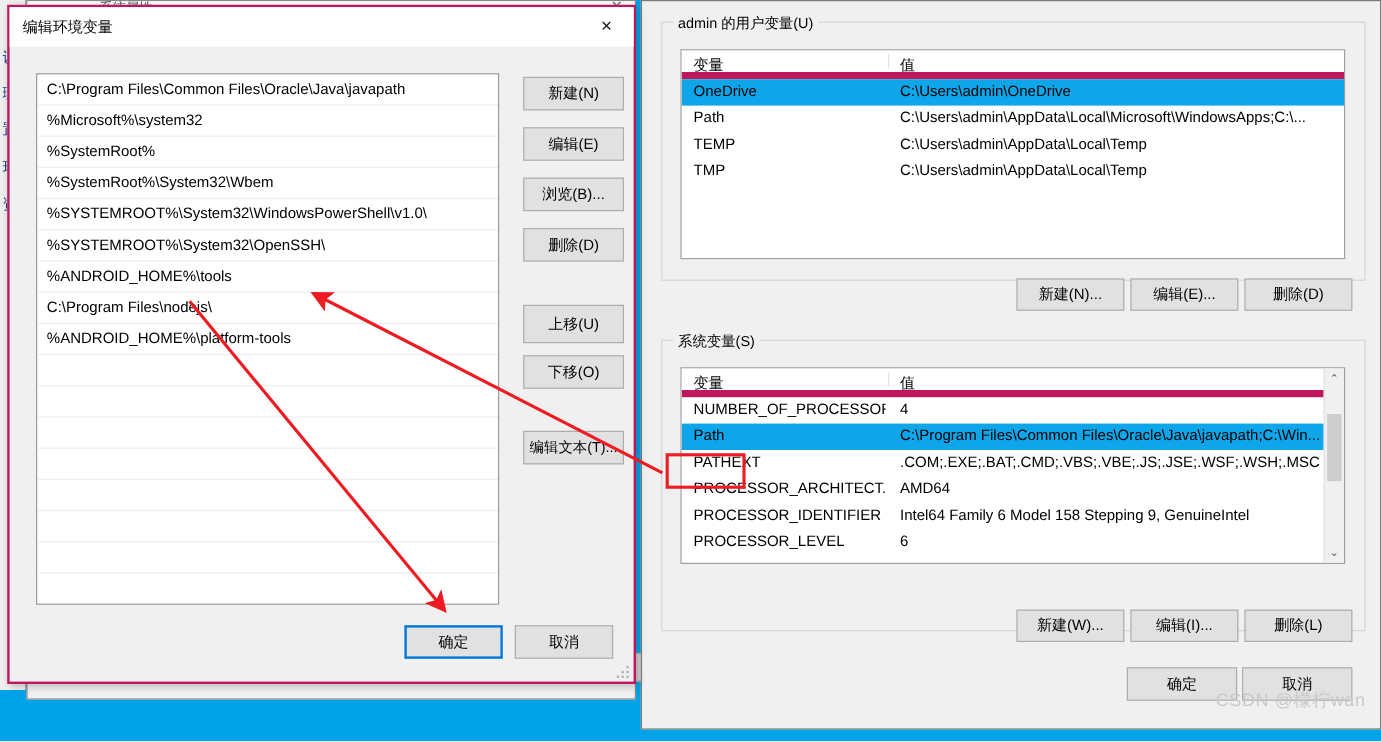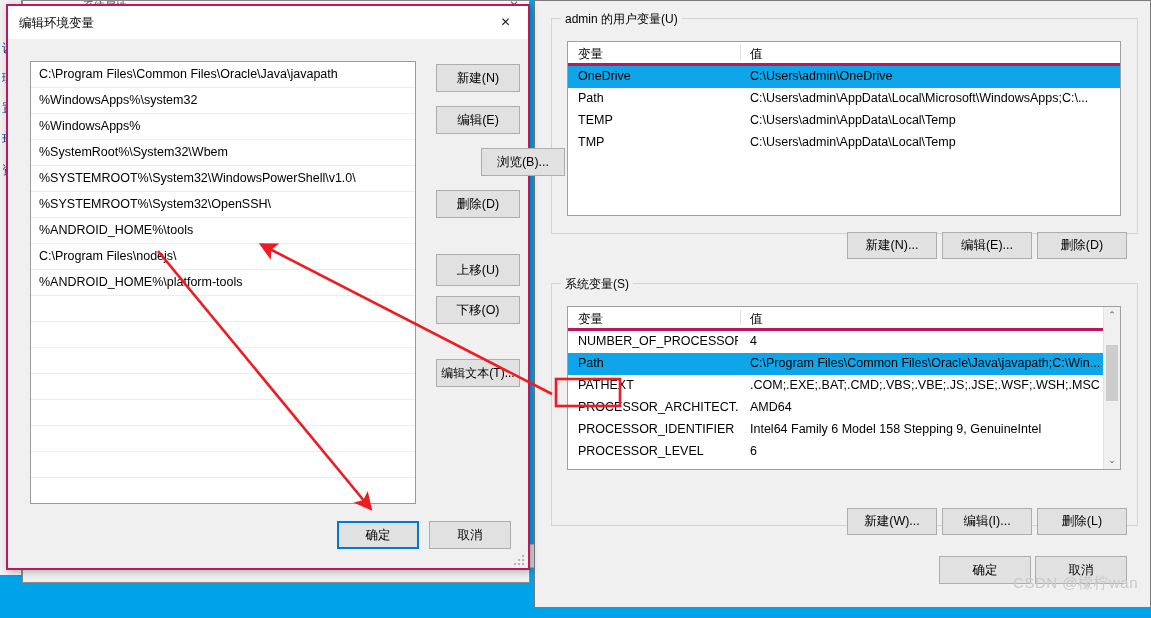--- a/index.html
+++ b/index.html
@@ -135,21 +135,21 @@
     position: absolute;
     background: #ffffff;
     border: 1px solid #a0a0a0;
     box-sizing: border-box;
     overflow: hidden;
   }
   .lv-header {
     position: relative;
     height: 24px;
     background: #ffffff;
-    border-bottom: 3px solid #be185d;
+    border-bottom: 6px solid #be185d;
     box-sizing: border-box;
   }
   .lv-header .col {
     position: absolute;
     top: 4px;
     font-size: 12.5px;
     color: #000;
     white-space: nowrap;
   }
   .lv-header .sep {
@@ -439,42 +439,42 @@
 
   <div class="edit-dialog">
     <div class="ed-titlebar">
       <span class="ed-title">编辑环境变量</span>
       <span class="ed-close">✕</span>
     </div>
 
     <div class="ed-list">
       <div id="path-rows">
           <div class="ed-item">C:\Program Files\Common Files\Oracle\Java\javapath</div>
-          <div class="ed-item">%WindowsApps%\system32</div>
-          <div class="ed-item">%WindowsApps%</div>
+          <div class="ed-item">%Microsoft%\system32</div>
+          <div class="ed-item">%SystemRoot%</div>
           <div class="ed-item">%SystemRoot%\System32\Wbem</div>
           <div class="ed-item">%SYSTEMROOT%\System32\WindowsPowerShell\v1.0\</div>
           <div class="ed-item">%SYSTEMROOT%\System32\OpenSSH\</div>
           <div class="ed-item">%ANDROID_HOME%\tools</div>
           <div class="ed-item">C:\Program Files\nodejs\</div>
           <div class="ed-item">%ANDROID_HOME%\platform-tools</div>
           <div class="ed-item empty">&nbsp;</div>
           <div class="ed-item empty">&nbsp;</div>
           <div class="ed-item empty">&nbsp;</div>
           <div class="ed-item empty">&nbsp;</div>
           <div class="ed-item empty">&nbsp;</div>
           <div class="ed-item empty">&nbsp;</div>
           <div class="ed-item empty">&nbsp;</div>
           <div class="ed-item empty">&nbsp;</div>
         </div>
     </div>
 
     <div class="btn" style="left:428px; top:58px;  width:84px; height:28px;">新建(N)</div>
     <div class="btn" style="left:428px; top:100px; width:84px; height:28px;">编辑(E)</div>
-    <div class="btn" style="left:428px; top:142px; width:84px; height:28px;margin-left:45px;">浏览(B)...</div>
+    <div class="btn" style="left:428px; top:142px; width:84px; height:28px;">浏览(B)...</div>
     <div class="btn" style="left:428px; top:184px; width:84px; height:28px;">删除(D)</div>
     <div class="btn" style="left:428px; top:248px; width:84px; height:32px;">上移(U)</div>
     <div class="btn" style="left:428px; top:290px; width:84px; height:28px;">下移(O)</div>
     <div class="btn" style="left:428px; top:353px; width:84px; height:28px; font-size:12px;">编辑文本(T)...</div>
 
     <div class="btn default" style="left:329px; top:515px; width:82px; height:28px;">确定</div>
     <div class="btn" style="left:421px; top:515px; width:82px; height:28px;">取消</div>
 
     <div class="ed-grip">
       <i style="right:0;bottom:0"></i>

